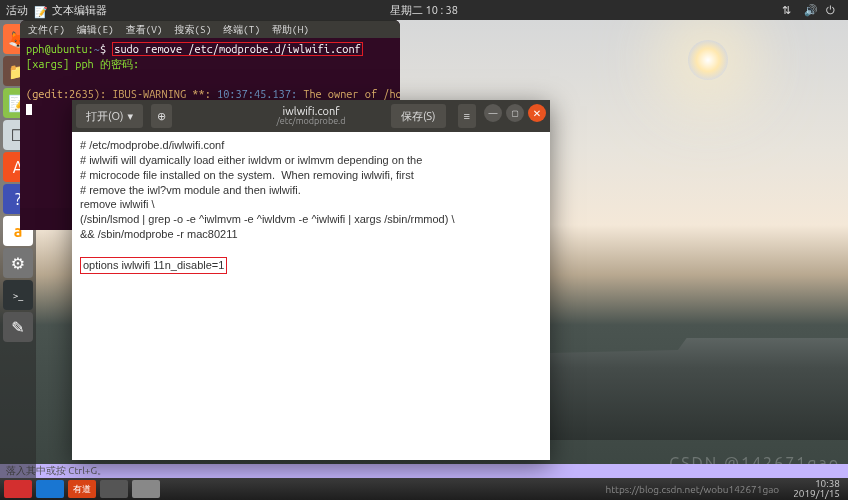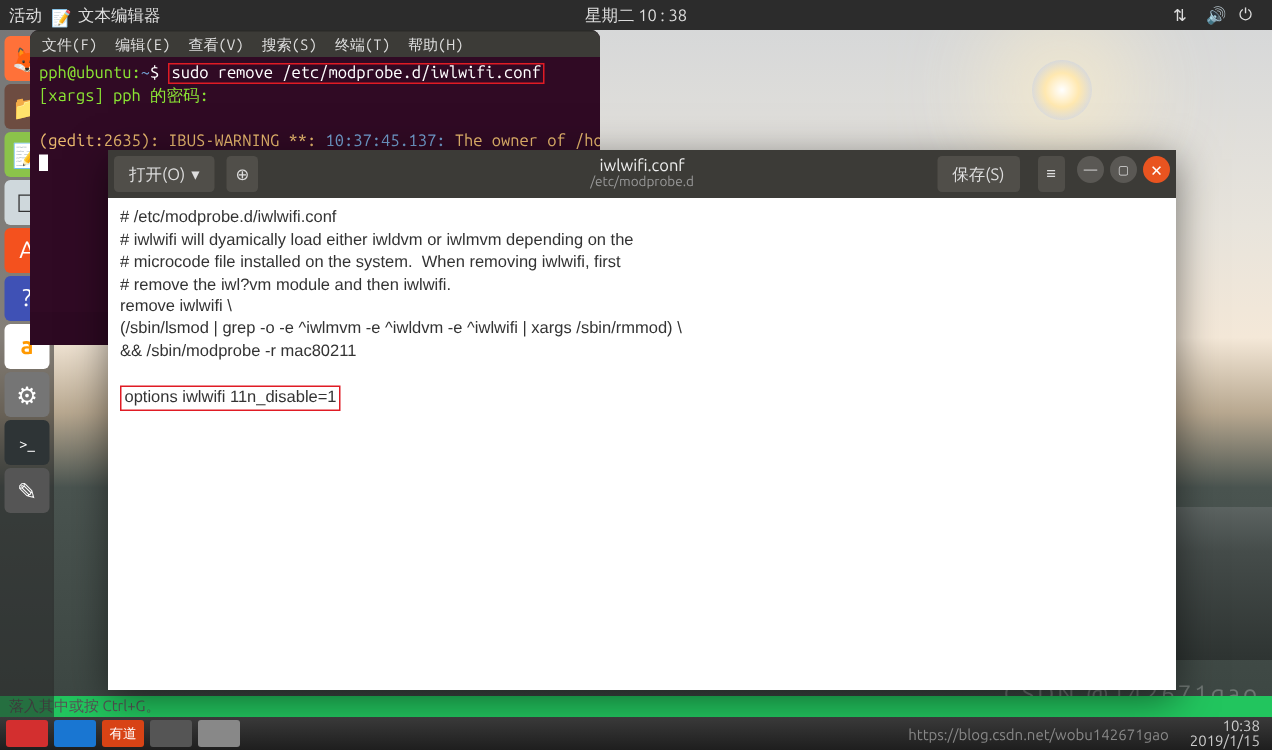--- a/index.html
+++ b/index.html
@@ -30,34 +30,34 @@
 .prompt-path { color:#729fcf; }
 .cmd { color:#fff; }
 .red-box { border:1px solid #e01b24; padding:0 1px; }
 .sudo-line { color:#fff; }
 .warn-prefix { color:#e9b96e; }
 .warn-time { color:#729fcf; }
 .warn-msg { color:#e9b96e; }
 .cursor { display:inline-block; width:6px; height:11px; background:#fff; vertical-align:middle; }
 
 
-.gedit { position:absolute; left:72px; top:100px; width:712px; height:360px; background:#fff; z-index:20; box-shadow:0 6px 25px rgba(0,0,0,0.5); display:flex; flex-direction:column; }
+.gedit { position:absolute; left:72px; top:100px; width:478px; height:360px; background:#fff; z-index:20; box-shadow:0 6px 25px rgba(0,0,0,0.5); display:flex; flex-direction:column; }
 .gedit-header { height:32px; background:#3c3b37; display:flex; align-items:center; color:#ddd; position:relative; }
 .gedit-header .hbtn { height:24px; padding:0 10px; margin:0 4px; background:#504e49; border-radius:3px; display:flex; align-items:center; font-size:11px; gap:4px; cursor:pointer; }
 .gedit-header .title-wrap { position:absolute; left:50%; transform:translateX(-50%); text-align:center; line-height:1.1; }
 .gedit-header .title-main { font-size:11px; color:#eee; }
 .gedit-header .title-sub { font-size:9px; color:#999; }
 .gedit-header .right-group { margin-left:auto; display:flex; gap:4px; padding-right:4px; }
 .winbtn { width:18px; height:18px; border-radius:9px; background:#5a5854; display:flex; align-items:center; justify-content:center; }
 .winbtn.close { background:#e95420; }
 .gedit-body { flex:1; padding:6px 8px; font-family:Liberation Sans, sans-serif; font-size:11px; color:#333; white-space:pre; line-height:1.35; overflow:auto; }
 .gedit-body .opt-line { border:1px solid #e01b24; display:inline-block; padding:0 2px; }
 
 
-.statusbar { position:absolute; left:0; right:0; bottom:22px; height:14px; background:#22c55e; color:#555; font-size:10px; padding:0 6px; display:flex; align-items:center; z-index:3; }
+.statusbar { position:absolute; left:0; right:0; bottom:22px; height:14px; background:#c4b5fd; color:#555; font-size:10px; padding:0 6px; display:flex; align-items:center; z-index:3; }
 .taskbar { position:absolute; left:0; right:0; bottom:0; height:22px; background:linear-gradient(#3a3a3a,#1e1e1e); z-index:30; display:flex; align-items:center; padding:0 4px; gap:4px; }
 .task-item { width:28px; height:18px; background:#444; border-radius:2px; display:flex; align-items:center; justify-content:center; }
 .task-url { margin-left:auto; color:#888; font-size:10px; padding-right:6px; }
 .task-time { color:#ccc; font-size:10px; text-align:right; line-height:1; padding:1px 4px; }
 
 .watermark { position:absolute; right:8px; bottom:28px; color:rgba(255,255,255,0.25); font-size:16px; letter-spacing:2px; z-index:2; }
 </style>
 </head>
 <body>
 

